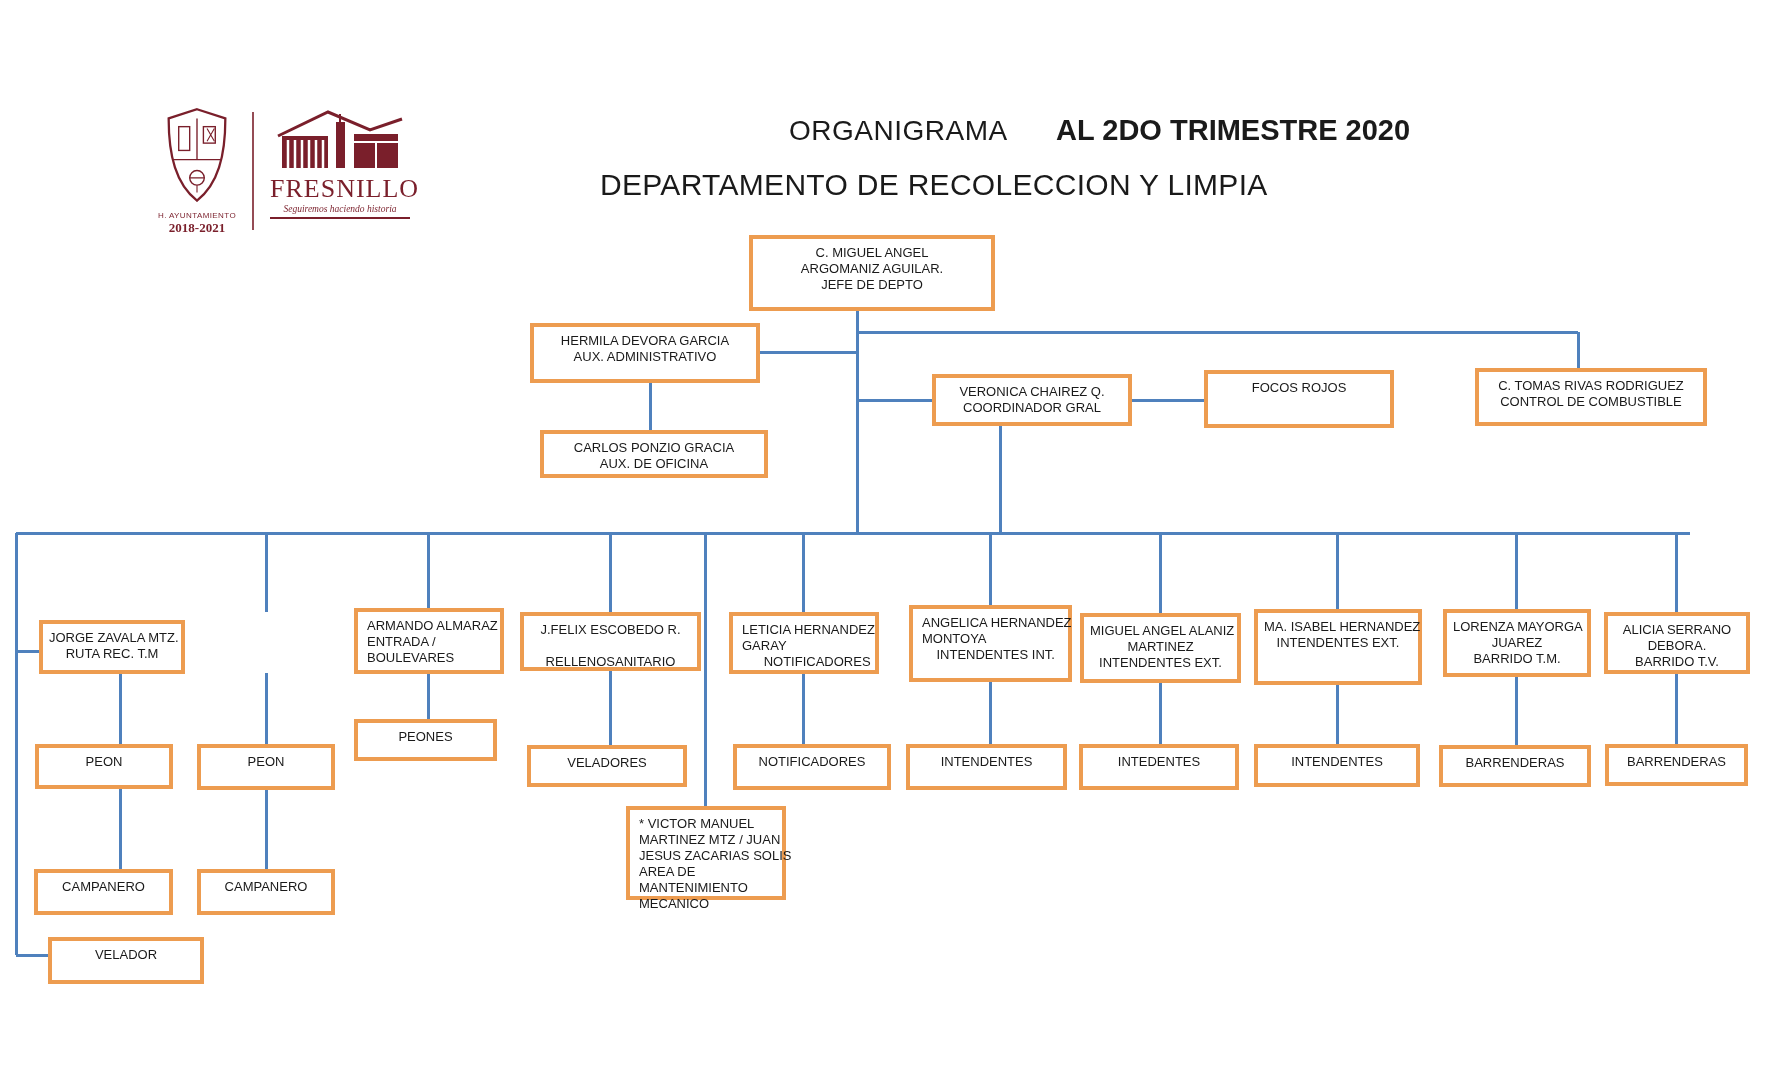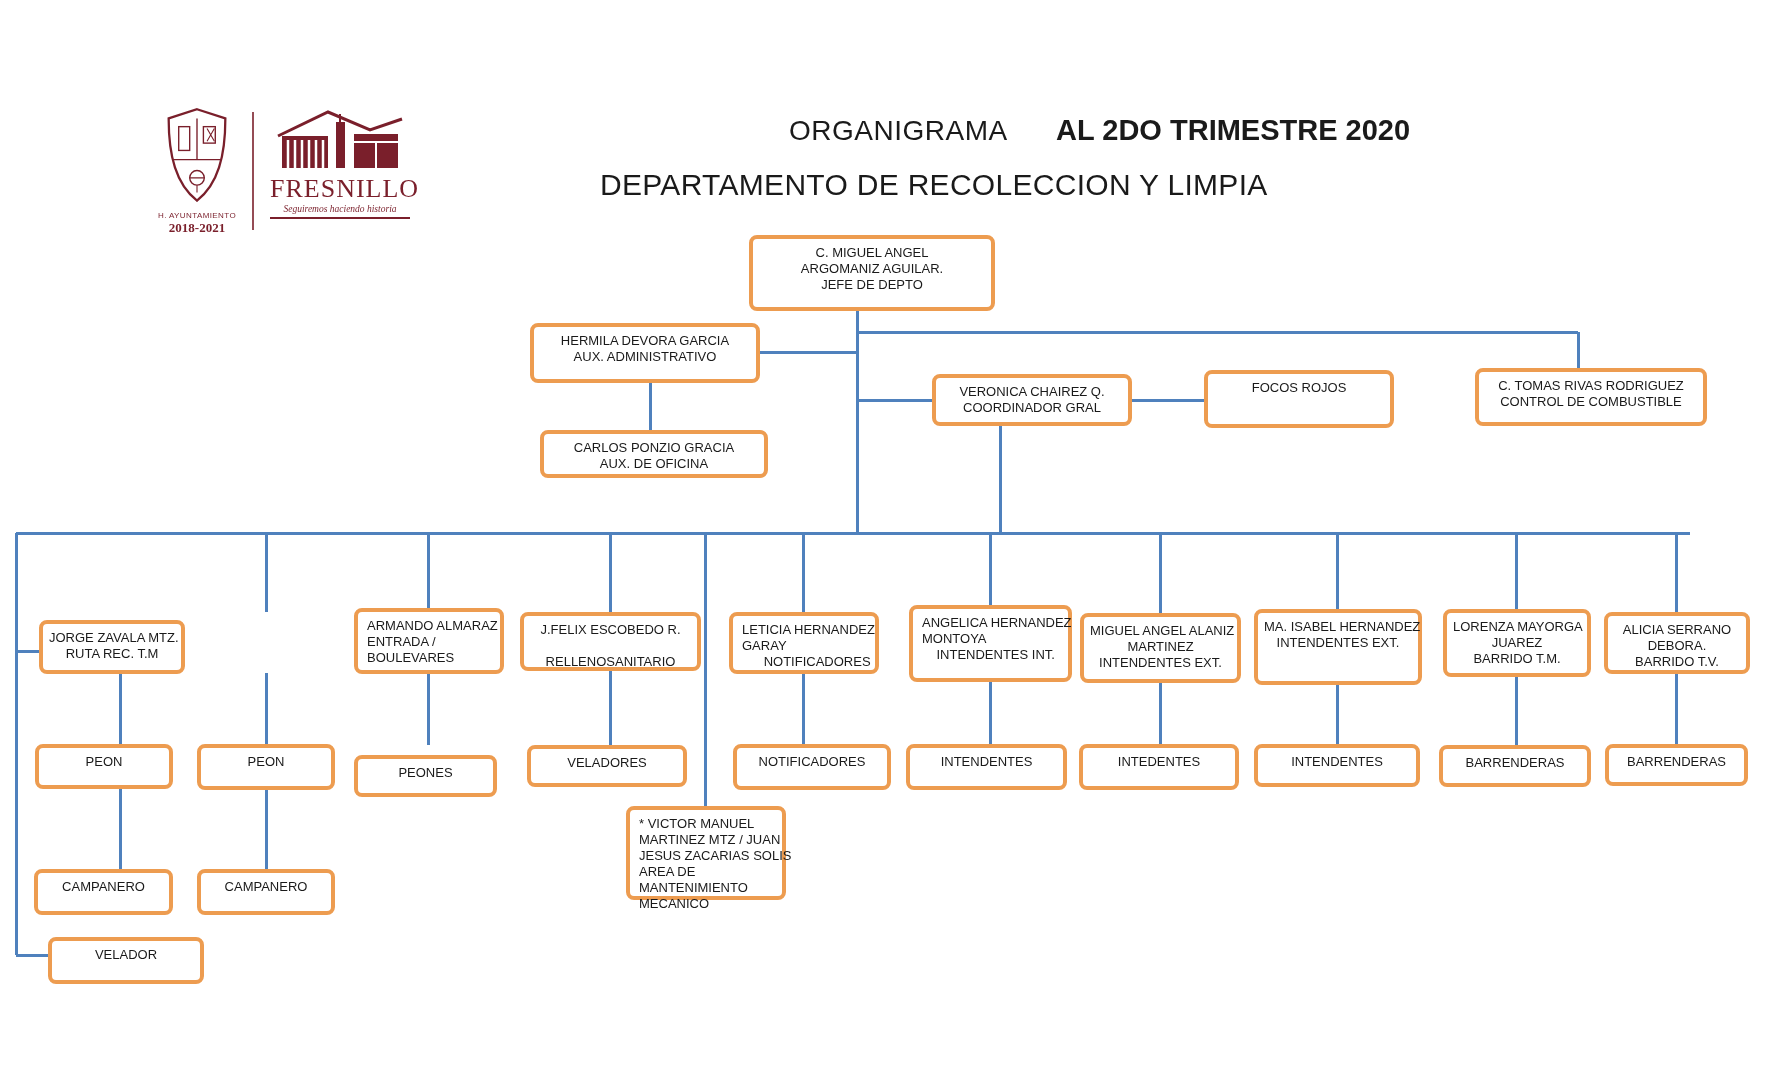--- a/index.html
+++ b/index.html
@@ -17,21 +17,21 @@
   .fres-tag{font-family:"Liberation Serif",serif;font-style:italic;font-size:9.5px;color:var(--maroon);margin-top:2px;white-space:nowrap;}
   .fres-rule{height:2px;background:var(--maroon);margin-top:3px;}
 
   .title-row{position:absolute;left:789px;top:114px;white-space:nowrap;}
   .t-normal{font-size:28px;letter-spacing:.5px;}
   .t-bold{font-size:29px;font-weight:700;margin-left:44px;letter-spacing:0;}
   .subtitle{position:absolute;left:600px;top:168px;font-size:30px;letter-spacing:.3px;white-space:nowrap;}
 
   
   .node{position:absolute;box-sizing:border-box;background:#fff;border:4px solid var(--orange);
-        border-radius:8px;font-size:13px;line-height:16px;text-align:center;padding:6px 6px 2px 6px;}
+        border-radius:0;font-size:13px;line-height:16px;text-align:center;padding:6px 6px 2px 6px;}
   .node.left{text-align:left;padding-left:9px;}
   .nline{white-space:pre;}
 
   
   .conn{position:absolute;background:var(--blue);}
 </style>
 </head>
 <body>
 
 <div id="stage">
@@ -182,21 +182,21 @@
       <div class="nline">ALICIA SERRANO</div>
       <div class="nline">DEBORA.</div>
       <div class="nline">BARRIDO T.V.</div>
     </div>
     <div class="node" style="left: 35px; top: 744px; width: 138px; height: 45px;">
       <div class="nline">PEON</div>
     </div>
     <div class="node" style="left: 197px; top: 744px; width: 138px; height: 46px;">
       <div class="nline">PEON</div>
     </div>
-    <div class="node" style="left: 354px; top: 755px; width: 143px; height: 42px;">
+    <div class="node" style="left: 354px; top: 719px; width: 143px; height: 42px;">
       <div class="nline">PEONES</div>
     </div>
     <div class="node" style="left: 527px; top: 745px; width: 160px; height: 42px;">
       <div class="nline">VELADORES</div>
     </div>
     <div class="node" style="left: 733px; top: 744px; width: 158px; height: 46px;">
       <div class="nline">NOTIFICADORES</div>
     </div>
     <div class="node" style="left: 906px; top: 744px; width: 161px; height: 46px;">
       <div class="nline">INTENDENTES</div>

